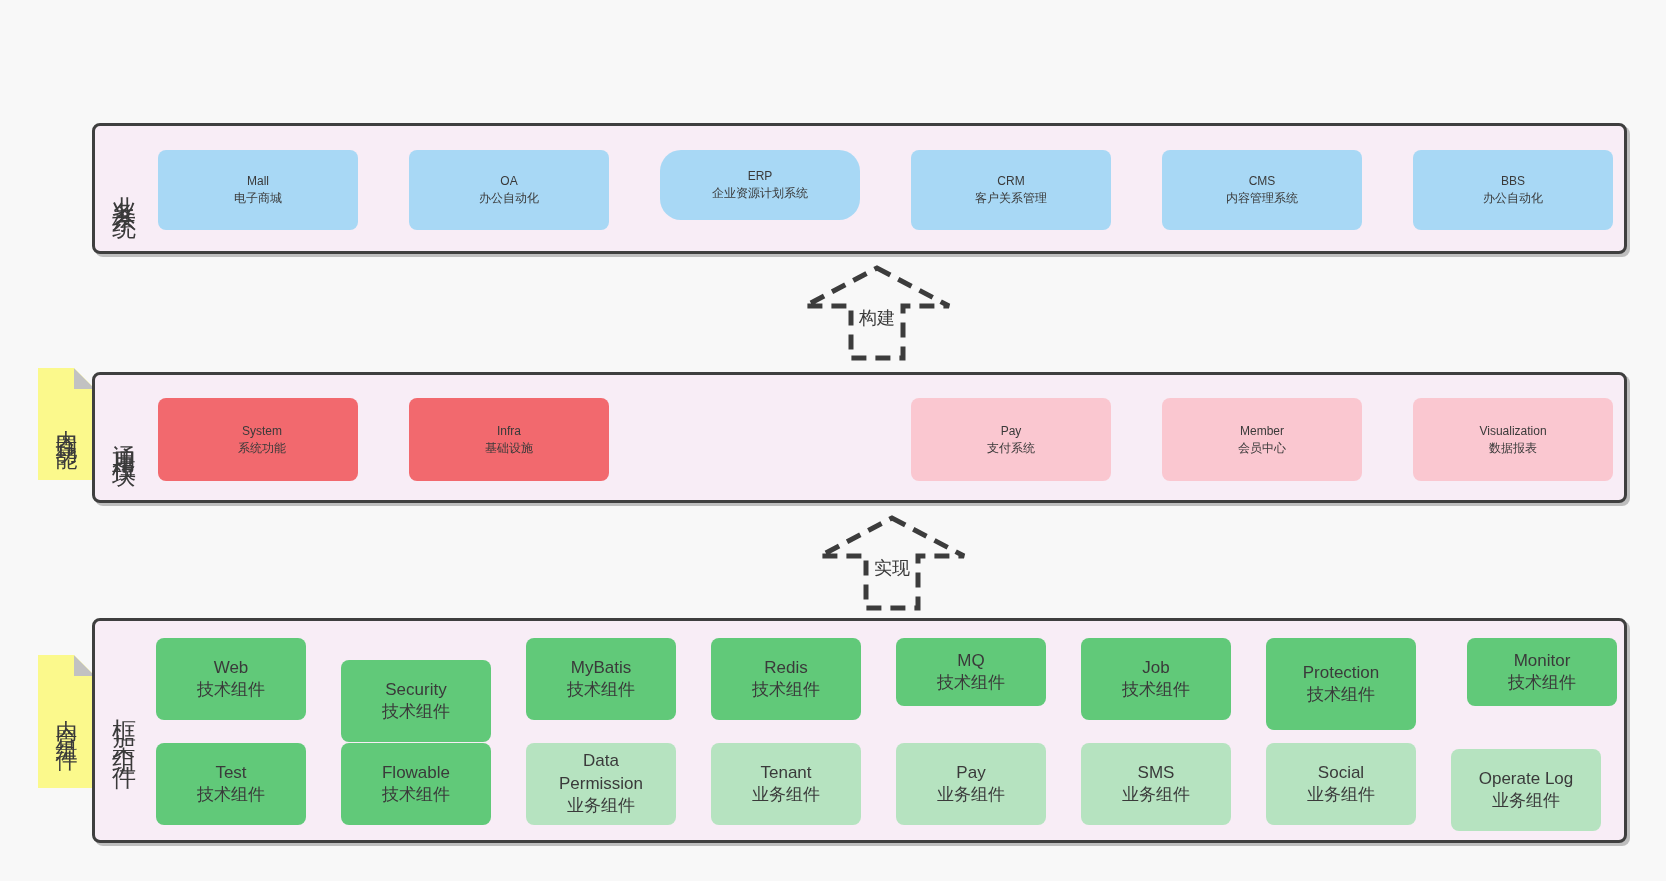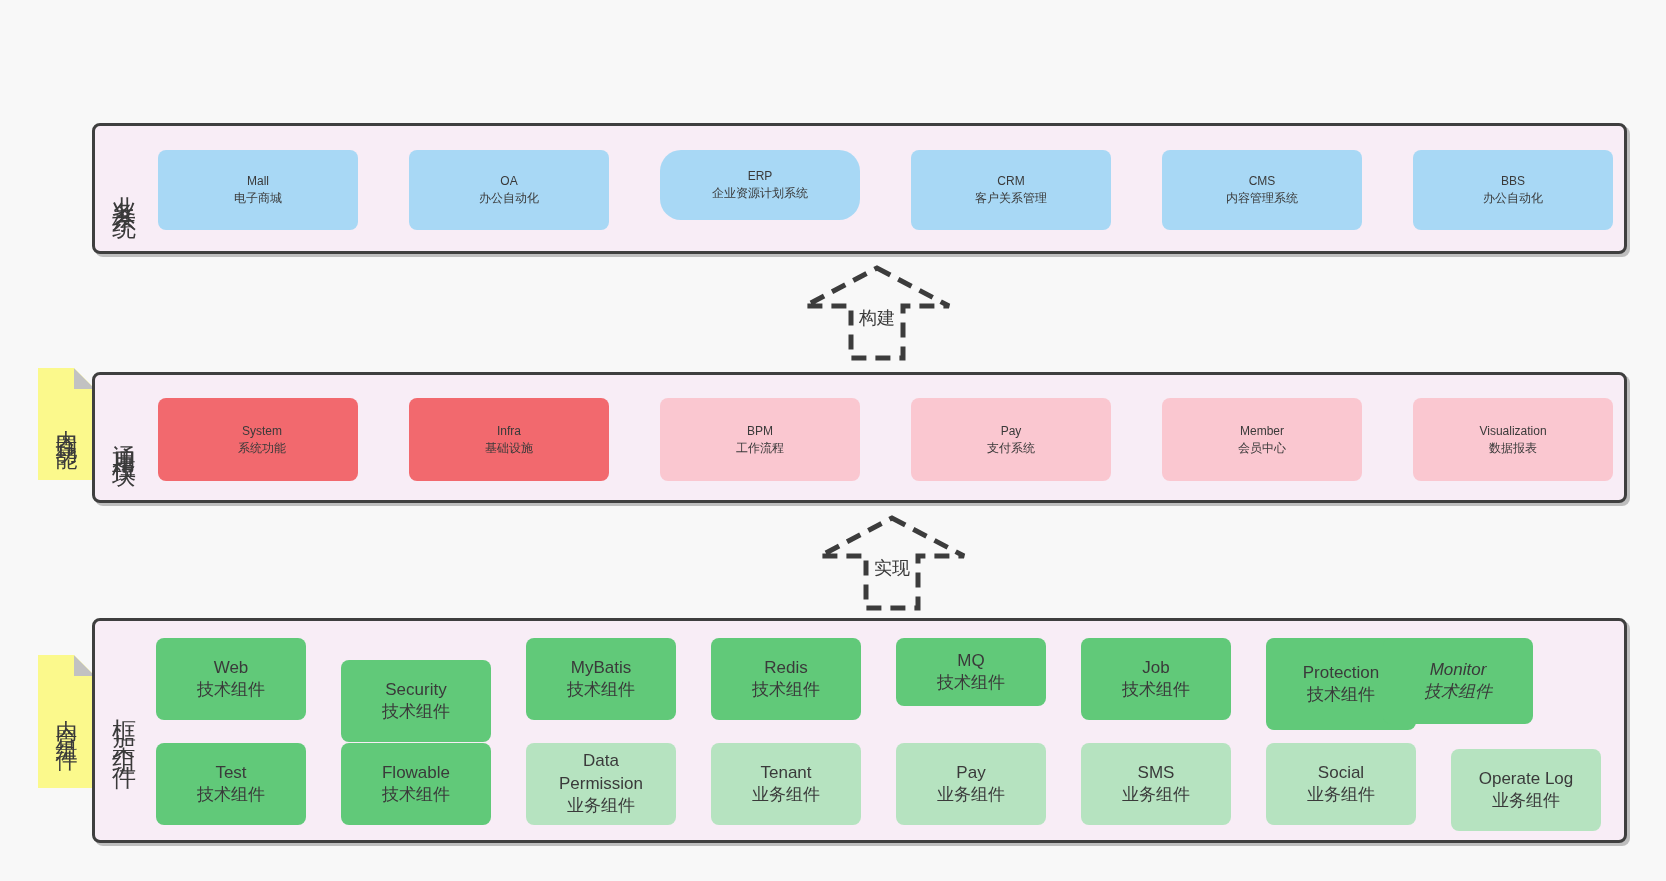--- a/index.html
+++ b/index.html
@@ -99,24 +99,20 @@
   <section class="layer" style="top:372px;height:131px;">
     <div class="layer-label">通用模块</div>
     <div class="node n6 red" style="left:63px;top:23px;height:83px;padding-left:20px;">
       <div class="nname">System</div>
       <div class="ndesc">系统功能</div>
     </div>
     <div class="node n6 red" style="left:314px;top:23px;height:83px;">
       <div class="nname">Infra</div>
       <div class="ndesc">基础设施</div>
     </div>
-    <div class="node n6 pink" style="left:565px;top:23px;height:83px;">
-      <div class="nname">BPM</div>
-      <div class="ndesc">工作流程</div>
-    </div>
     <div class="node n6 pink" style="left:816px;top:23px;height:83px;">
       <div class="nname">Pay</div>
       <div class="ndesc">支付系统</div>
     </div>
     <div class="node n6 pink" style="left:1067px;top:23px;height:83px;">
       <div class="nname">Member</div>
       <div class="ndesc">会员中心</div>
     </div>
     <div class="node n6 pink" style="left:1318px;top:23px;height:83px;">
       <div class="nname">Visualization</div>
@@ -155,21 +151,21 @@
       <div class="ndesc">技术组件</div>
     </div>
     <div class="node n8 green" style="left:986px;top:17px;height:82px;">
       <div class="nname">Job</div>
       <div class="ndesc">技术组件</div>
     </div>
     <div class="node n8 green" style="left:1171px;top:17px;height:92px;">
       <div class="nname">Protection</div>
       <div class="ndesc">技术组件</div>
     </div>
-    <div class="node n8 green" style="left:1288px;top:17px;height:86px;font-style:italic;">
+    <div class="node n8 green" style="left:1372px;top:17px;height:68px;">
       <div class="nname">Monitor</div>
       <div class="ndesc">技术组件</div>
     </div>
 
     <div class="node n8 green" style="left:61px;top:122px;height:82px;">
       <div class="nname">Test</div>
       <div class="ndesc">技术组件</div>
     </div>
     <div class="node n8 green" style="left:246px;top:122px;height:82px;">
       <div class="nname">Flowable</div>

